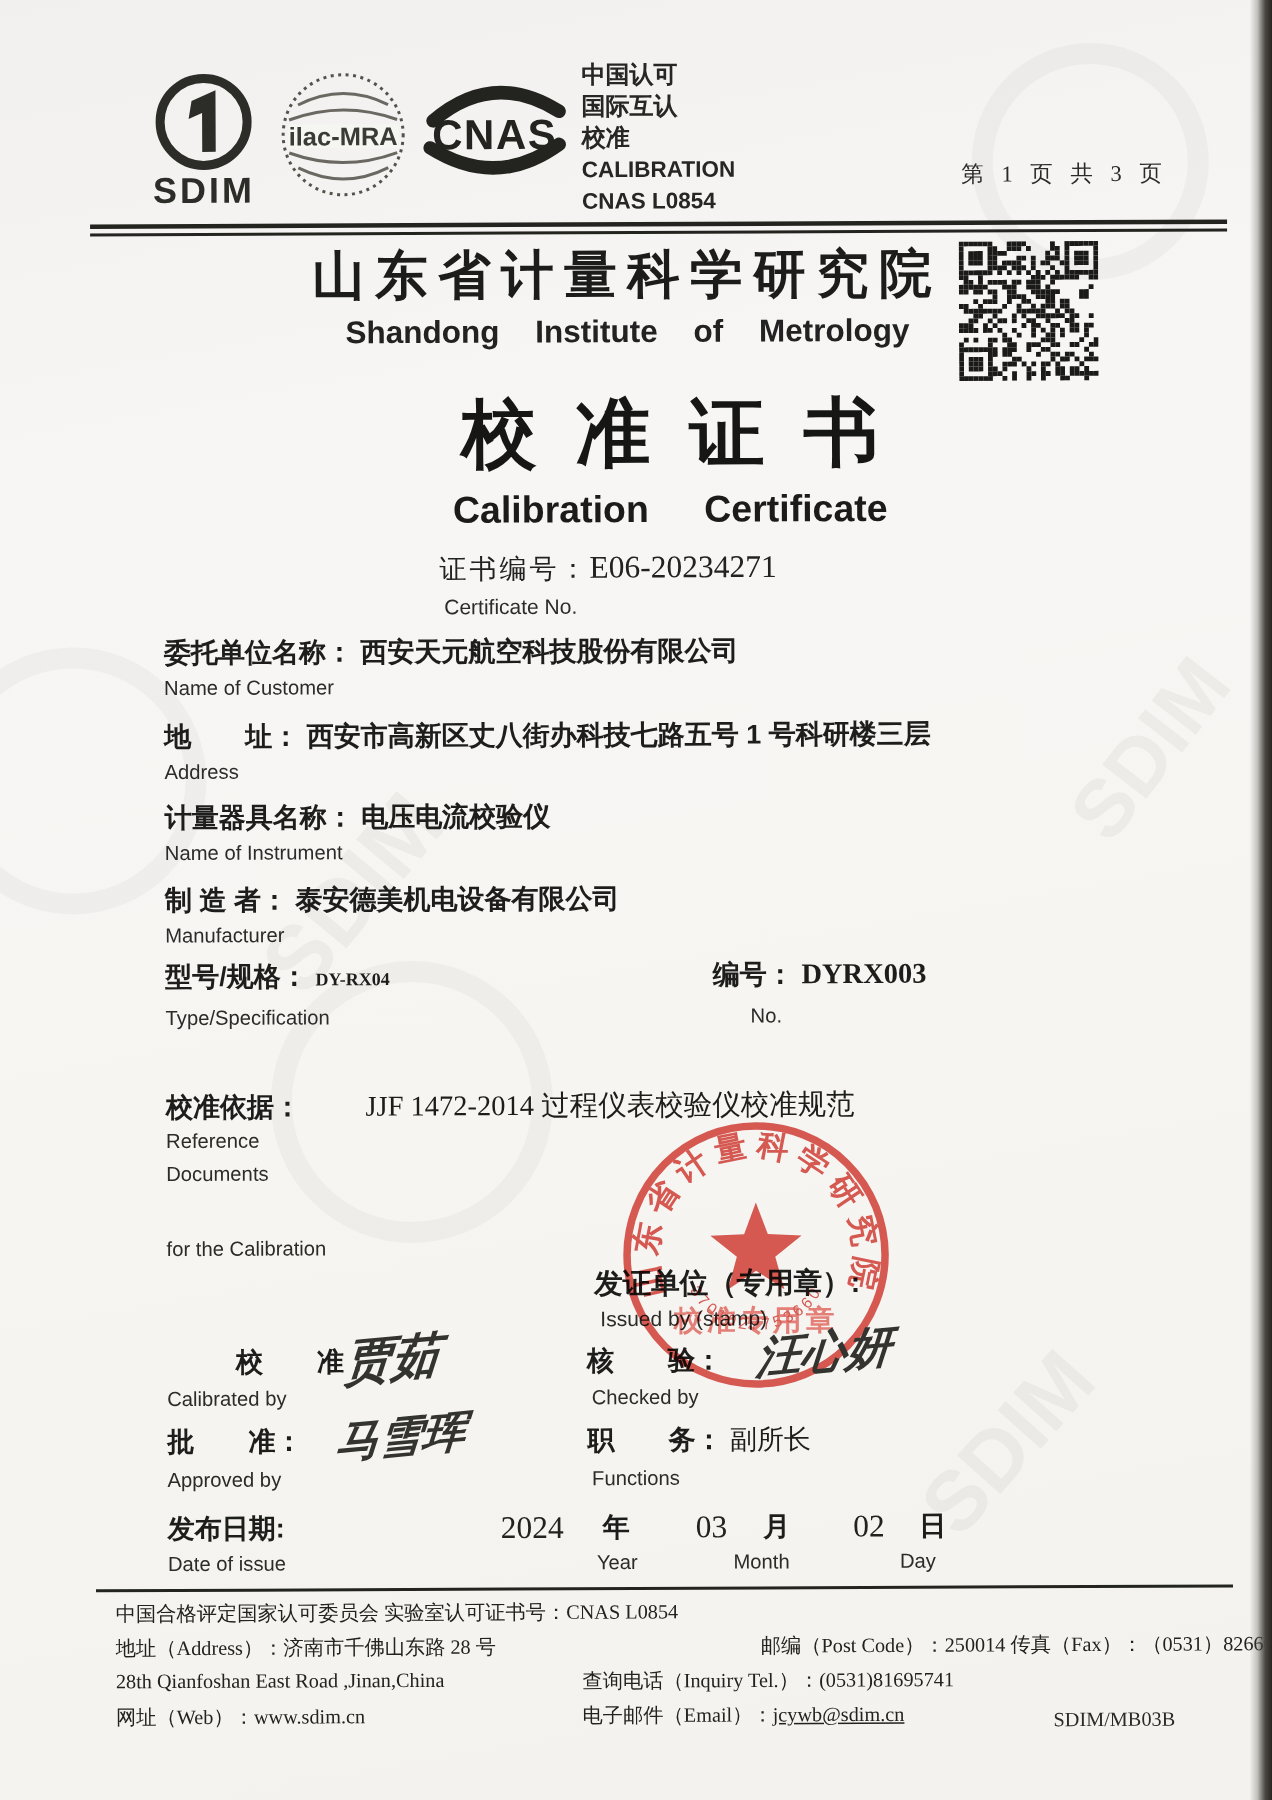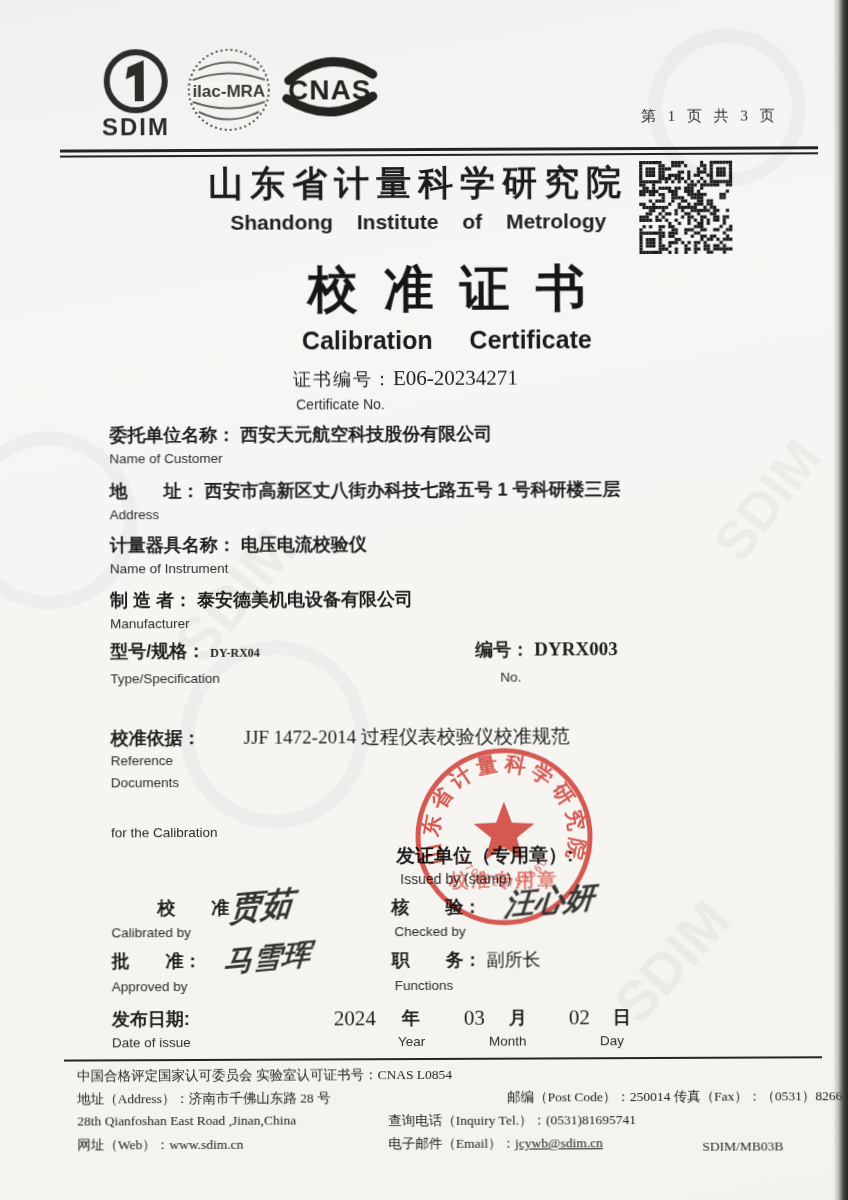--- a/index.html
+++ b/index.html
@@ -88,20 +88,27 @@
       </svg>
     </div>
     <div class="logo" style="left:283px;top:54px;">
       <svg width="98" height="66" viewBox="0 0 98 66">
         <path d="M8,26 Q48,-8 92,20" fill="none" stroke="#23231f" stroke-width="9" stroke-linecap="round"></path>
         <path d="M6,44 Q50,72 92,42" fill="none" stroke="#23231f" stroke-width="9" stroke-linecap="round"></path>
         <text x="49" y="45" text-anchor="middle" font-family="Liberation Sans,sans-serif" font-size="28" font-weight="bold" fill="#23231f" letter-spacing="1">CNAS</text>
       </svg>
     </div>
 
+    <div class="accred">
+      <div class="cn">中国认可</div>
+      <div class="cn">国际互认</div>
+      <div class="cn">校准</div>
+      <div>CALIBRATION</div>
+      <div>CNAS L0854</div>
+    </div>
 
     <div class="pageinfo">第 1 页 共 3 页</div>
     <div class="dbl-rule"></div>
 
     <div class="inst-cn">山东省计量科学研究院</div>
     <div class="inst-en">Shandong Institute of Metrology</div>
     <div class="qr"><svg width="93" height="93" viewBox="0 0 93 93" fill="#1a1a18">
           <rect x="0.00" y="0.00" width="3.21" height="3.21"></rect>
           <rect x="3.21" y="0.00" width="3.21" height="3.21"></rect>
           <rect x="6.41" y="0.00" width="3.21" height="3.21"></rect>

